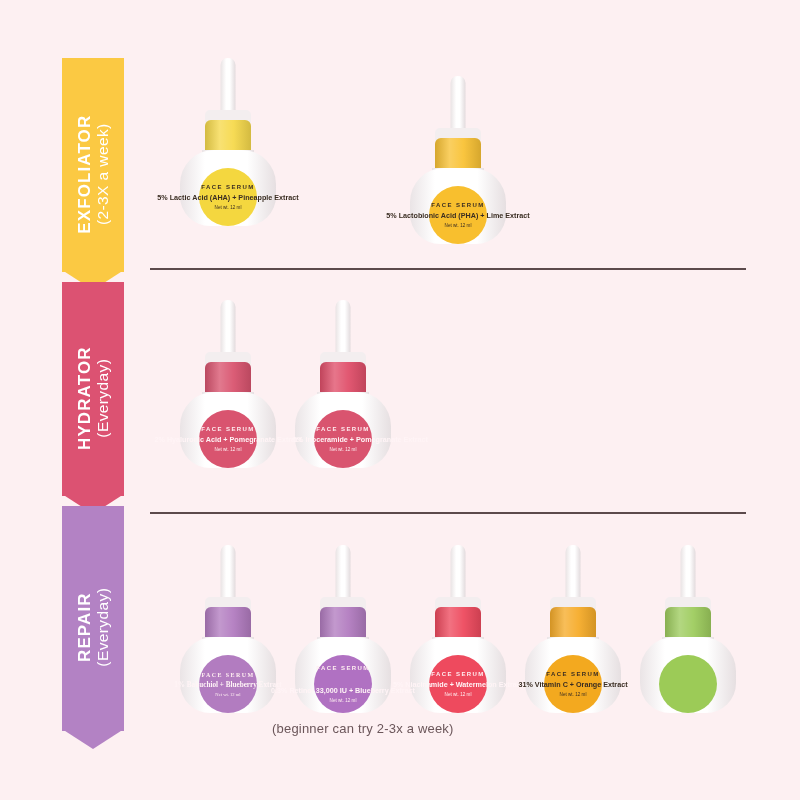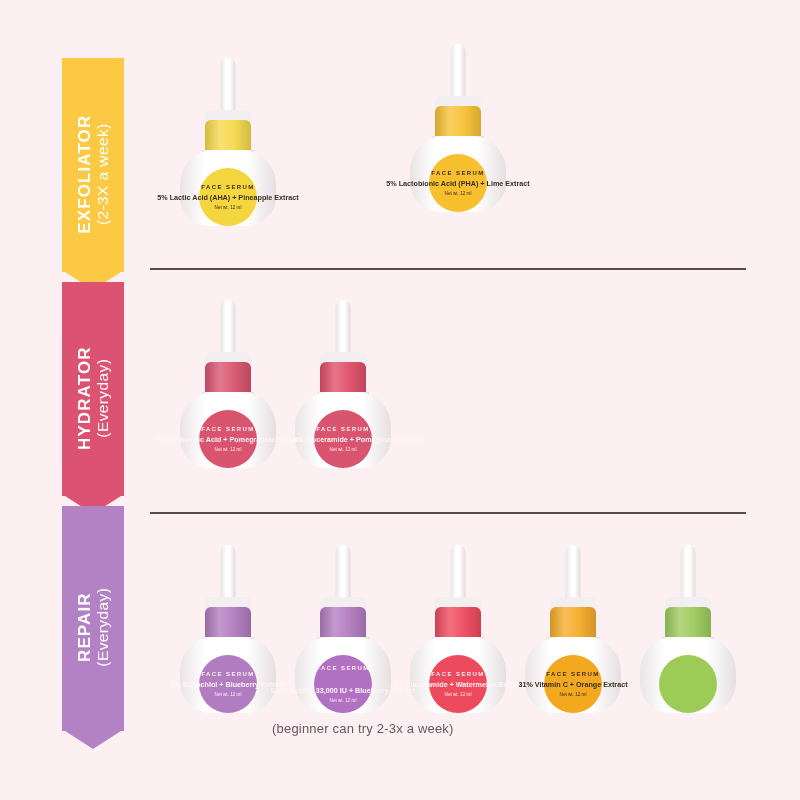--- a/index.html
+++ b/index.html
@@ -239,21 +239,21 @@
       <div class="cap" style="background: rgb(246, 217, 76);"></div>
       <div class="glass-neck"></div>
       <div class="glass"></div>
       <div class="label-disc dark-text" style="background: rgb(244, 215, 63);"></div>
       <div class="label-text-wrap">
         <div class="label-brand">FACE SERUM</div>
         <div class="label-ingredient">5% Lactic Acid (AHA) + Pineapple Extract</div>
         <div class="label-volume">Net wt. 12 ml</div>
       </div>
     </div>
-    <div class="bottle" style="left: 410px; top: 44px; text-align: right;">
+    <div class="bottle" style="left: 410px; top: 76px; text-align: right;">
       <div class="pipette"></div>
       <div class="collar"></div>
       <div class="cap" style="background: rgb(249, 194, 53);"></div>
       <div class="glass-neck"></div>
       <div class="glass"></div>
       <div class="label-disc dark-text" style="background: rgb(248, 191, 46);"></div>
       <div class="label-text-wrap">
         <div class="label-brand">FACE SERUM</div>
         <div class="label-ingredient">5% Lactobionic Acid (PHA) + Lime Extract</div>
         <div class="label-volume">Net wt. 12 ml</div>
@@ -278,21 +278,21 @@
       <div class="cap" style="background: rgb(224, 79, 106);"></div>
       <div class="glass-neck"></div>
       <div class="glass"></div>
       <div class="label-disc light-text" style="background: rgb(217, 84, 111);"></div>
       <div class="label-text-wrap">
         <div class="label-brand" style="color: rgb(255, 238, 241);">FACE SERUM</div>
         <div class="label-ingredient" style="color: rgb(255, 244, 246); margin-left: 35px;">5% Inoceramide + Pomegranate Extract</div>
         <div class="label-volume" style="color: rgb(255, 238, 241);">Net wt. 12 ml</div>
       </div>
     </div>
-    <div class="bottle" style="left: 180px; top: 545px;">
+    <div class="bottle" style="left: 180px; top: 545px; font-family: Liberation Serif, serif;">
       <div class="pipette"></div>
       <div class="collar"></div>
       <div class="cap" style="background: rgb(178, 124, 192);"></div>
       <div class="glass-neck"></div>
       <div class="glass"></div>
       <div class="label-disc light-text" style="background: rgb(178, 124, 192);"></div>
       <div class="label-text-wrap">
         <div class="label-brand" style="color: rgb(255, 238, 241);">FACE SERUM</div>
         <div class="label-ingredient" style="color: rgb(255, 244, 246);">1% Bakuchiol + Blueberry Extract</div>
         <div class="label-volume" style="color: rgb(255, 238, 241);">Net wt. 12 ml</div>

